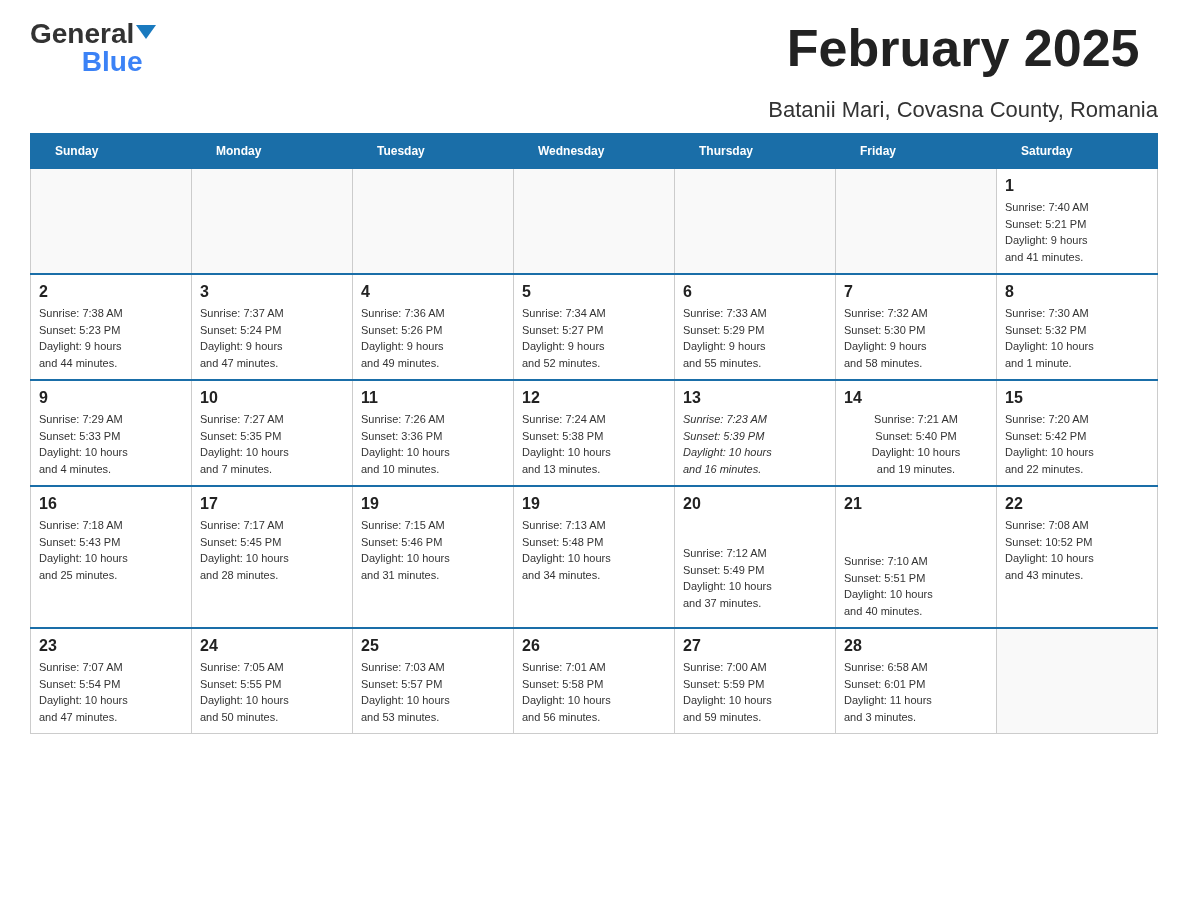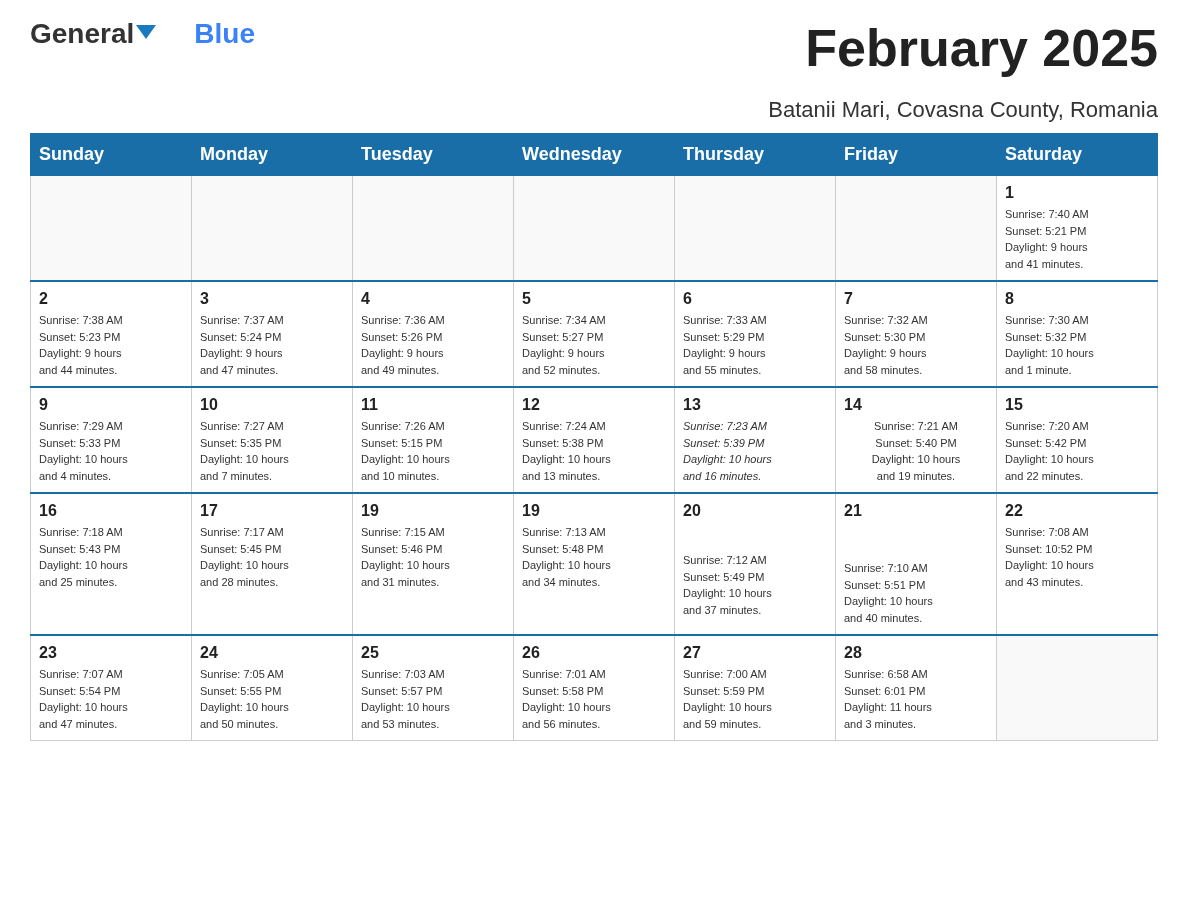--- a/index.html
+++ b/index.html
@@ -11,21 +11,21 @@
       min-height: 918px;
     }
     .header {
       display: flex;
       justify-content: space-between;
       align-items: flex-start;
       margin-bottom: 10px;
     }
     .logo {
       display: flex;
-      flex-direction: row;
+      flex-direction: column;
       align-items: center;
     }
     .logo-general {
       font-size: 28px;
       font-weight: bold;
       color: #333;
       line-height: 1;
     }
     .logo-blue {
       font-size: 28px;
@@ -40,43 +40,43 @@
       height: 0;
       border-left: 10px solid transparent;
       border-right: 10px solid transparent;
       border-top: 14px solid #1a7abf;
       margin-left: 2px;
       vertical-align: middle;
       position: relative;
       top: -2px;
     }
     .title-section {
-      text-align: right;
+      text-align: center;
     }
     .month-title {
       font-size: 52px;
       font-weight: bold;
       color: #222;
       line-height: 1.1;
     }
     .location-title {
       font-size: 22px;
       color: #333;
       margin-top: 20px;
     }
     .calendar {
       width: 100%;
       border-collapse: collapse;
       margin-top: 10px;
     }
     .calendar th {
       background-color: #1a6ea8;
       color: #fff;
-      padding: 10px 8px;
-      font-size: 18px;
+      padding: 10px 24px;
+      font-size: 12px;
       font-weight: bold;
       text-align: left;
       border: 1px solid #1a6ea8;
     }
     .calendar td {
       border: 1px solid #ccc;
       vertical-align: top;
       padding: 8px;
       width: 14.28%;
       min-height: 110px;
@@ -209,21 +209,21 @@
         <td>
           <span class="day-number">10</span>
           <div class="day-info" style="white-space: pre-line;">Sunrise: 7:27 AM
 Sunset: 5:35 PM
 Daylight: 10 hours
 and 7 minutes.</div>
         </td>
         <td>
           <span class="day-number">11</span>
           <div class="day-info" style="white-space: pre-line;">Sunrise: 7:26 AM
-Sunset: 5:15 PM
+Sunset: 3:36 PM
 Daylight: 10 hours
 and 10 minutes.</div>
         </td>
         <td>
           <span class="day-number">12</span>
           <div class="day-info" style="white-space: pre-line;">Sunrise: 7:24 AM
 Sunset: 5:38 PM
 Daylight: 10 hours
 and 13 minutes.</div>
         </td>

